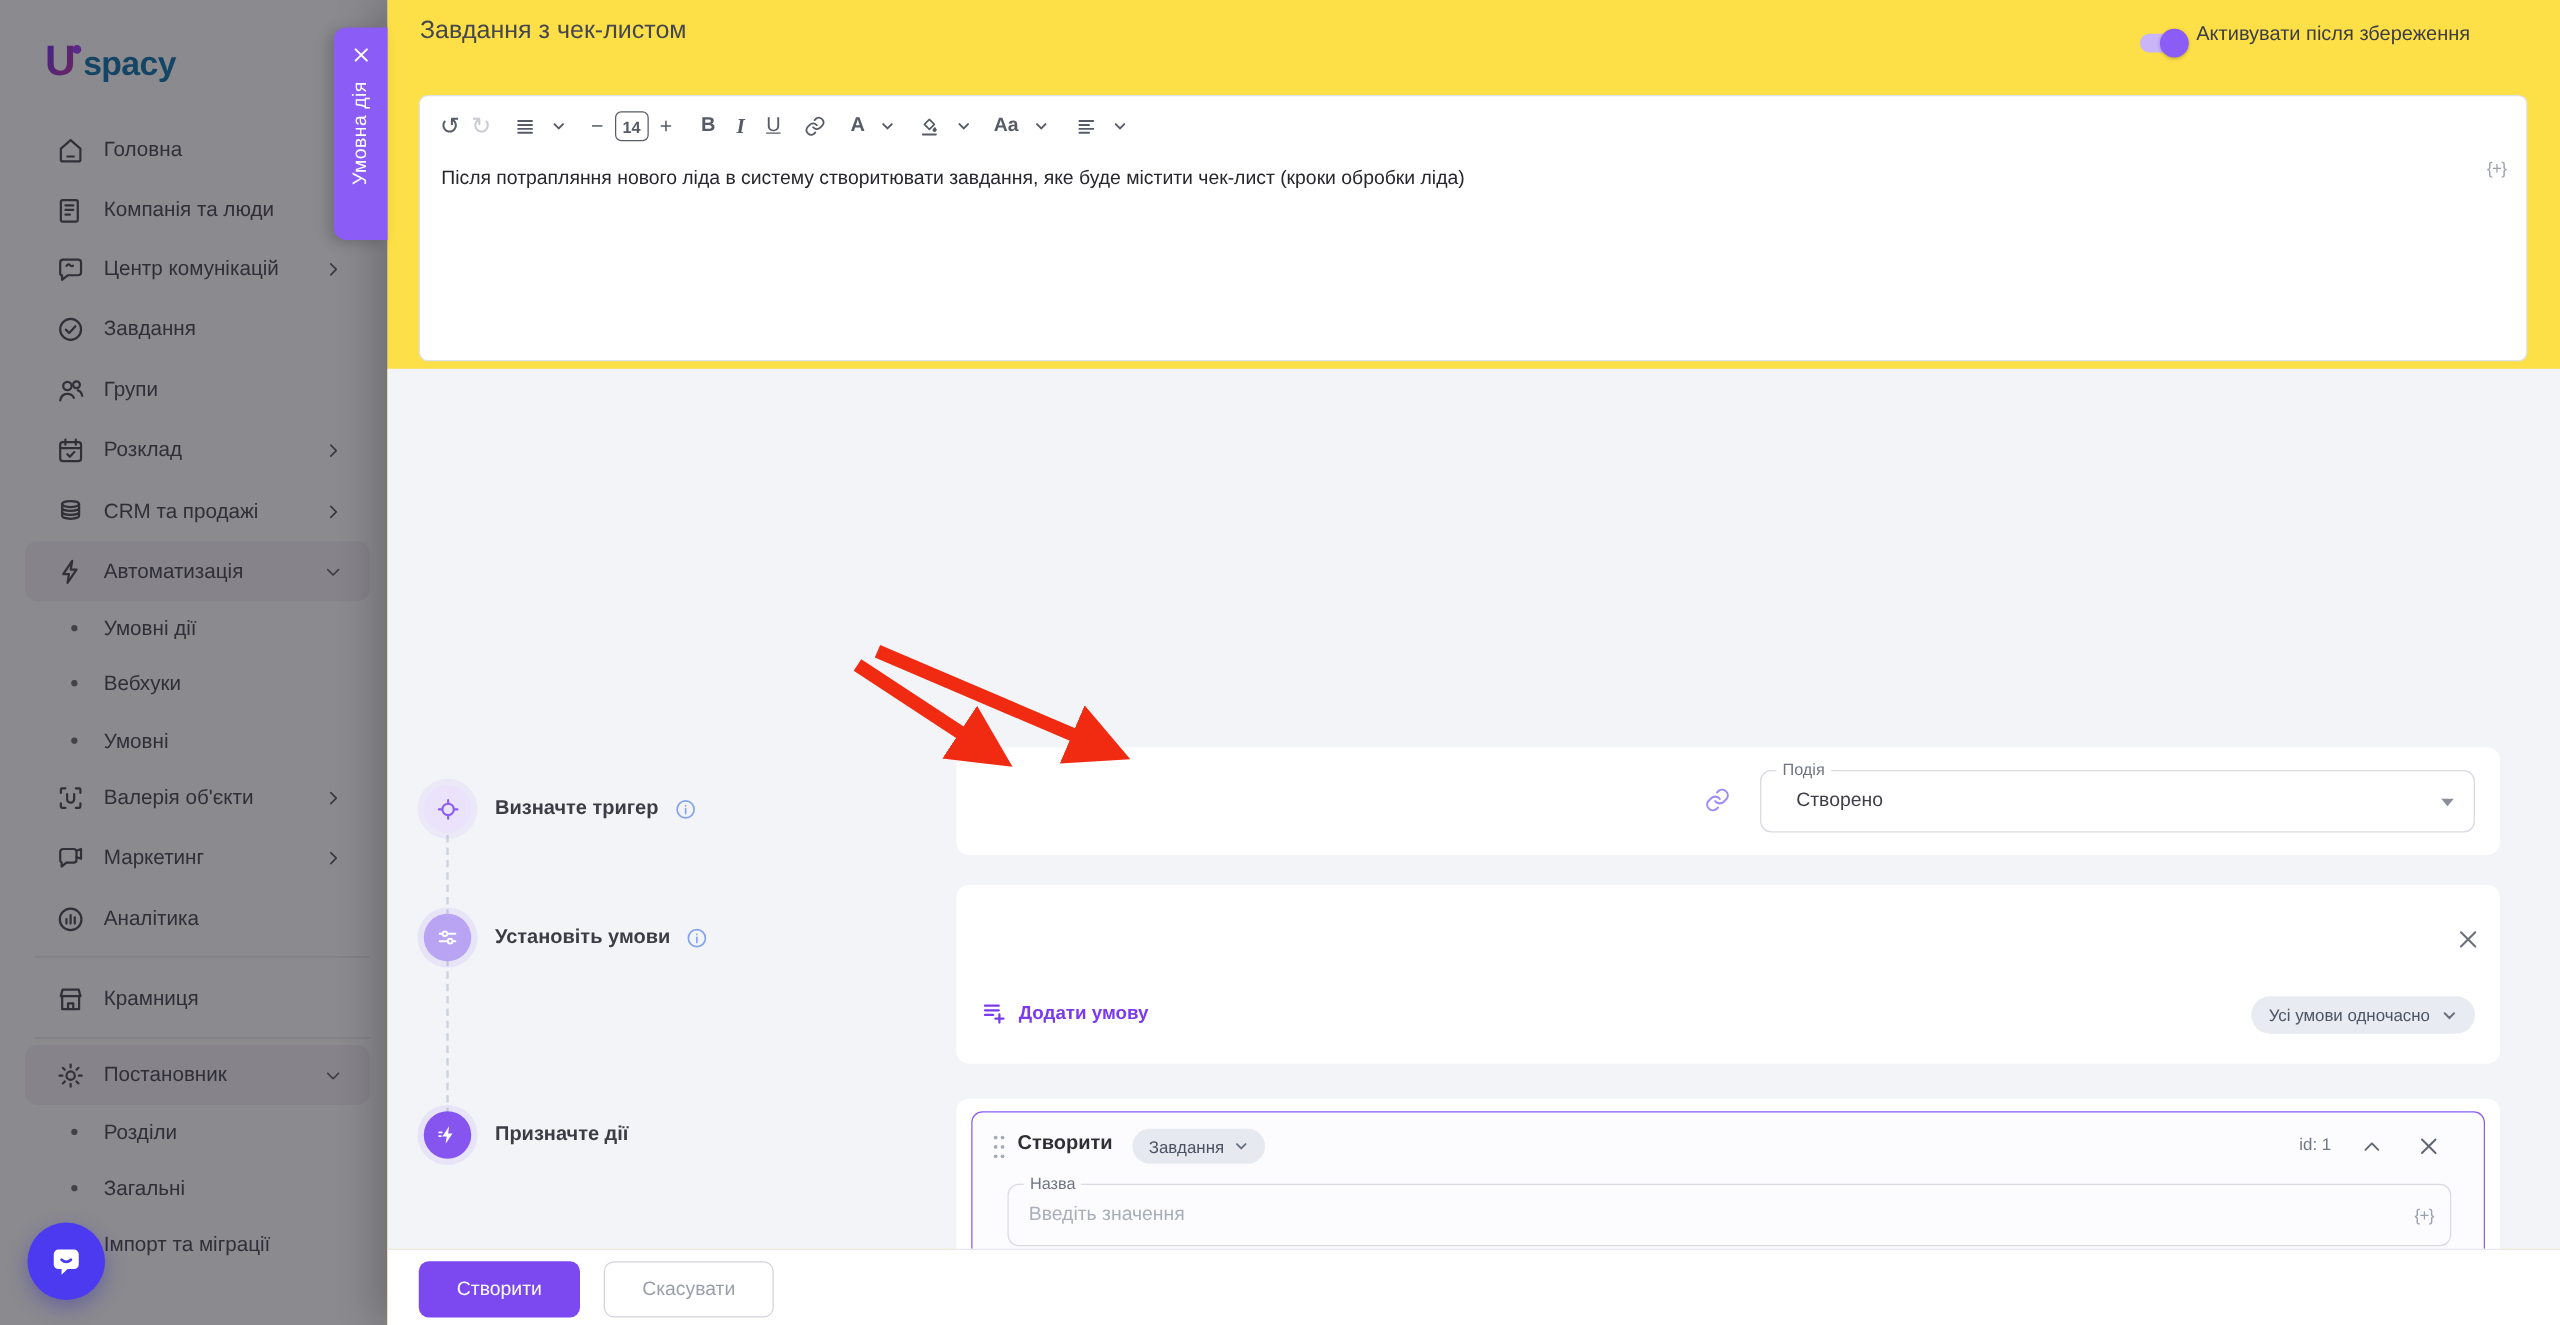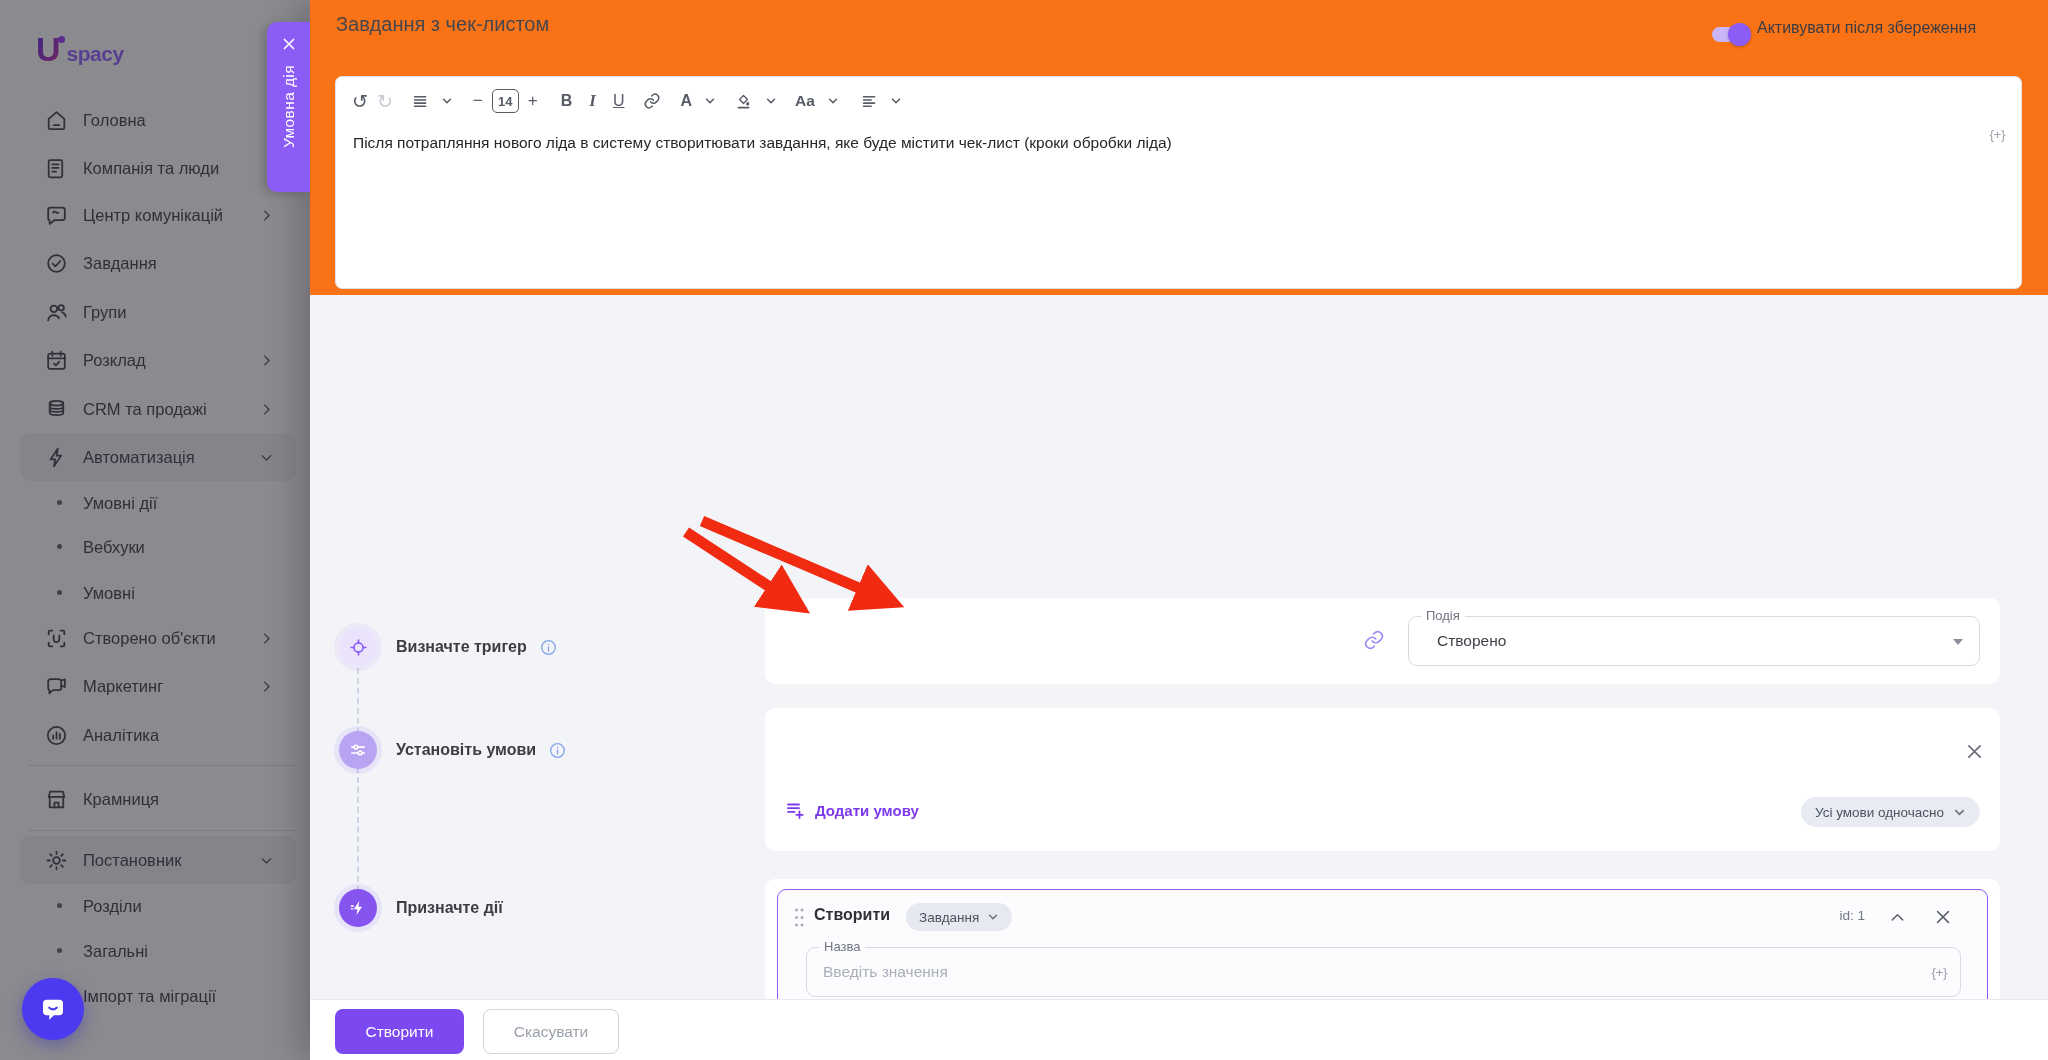--- a/index.html
+++ b/index.html
@@ -6,42 +6,42 @@
   html,body { width:2048px; height:1060px; }
   body { font-family:"Liberation Sans","DejaVu Sans",sans-serif; background:#e9eaee; overflow:hidden; }
   .page { position:relative; width:2048px; height:1060px; overflow:hidden; }
 
   
   .sidebar { position:absolute; left:0; top:0; width:310px; height:1060px; background:#f1f2f5; z-index:1; }
   .logo { position:absolute; left:36px; top:30px; display:flex; align-items:baseline; }
   .logo-u { font-size:34px; font-weight:800; background:linear-gradient(125deg,#6d28d9 20%,#b0289e 85%);
             -webkit-background-clip:text; background-clip:text; color:transparent; position:relative; }
   .logo-u::after { content:""; position:absolute; right:-4px; top:6px; width:7px; height:7px; border-radius:50%; background:#9333ea; }
-  .logo-rest { font-size:21px; font-weight:700; color:#8b5cf6; letter-spacing:-0.5px; margin-left:6px; }
+  .logo-rest { font-size:27px; font-weight:700; color:#0369a1; letter-spacing:-0.5px; margin-left:6px; }
   .sb-item { position:absolute; left:20px; width:276px; height:48px; display:flex; align-items:center; border-radius:10px; }
   .sb-item.active { background:#e6e7eb; }
   .sb-icon { position:absolute; left:24px; width:25px; height:25px; display:flex; }
   .sb-bullet { position:absolute; left:37px; top:21px; width:5px; height:5px; border-radius:50%; background:#5f5f66; }
   .sb-label { position:absolute; left:63px; font-size:16.5px; color:#3b3b44; white-space:nowrap; }
   .sb-chev { position:absolute; right:22px; width:15px; height:15px; display:flex; }
   .sb-divider { position:absolute; left:28px; width:268px; height:1px; background:#d6d7db; }
   .sb-overlay { position:absolute; inset:0; background:rgba(38,34,41,0.50); z-index:5; }
   .chat-fab { position:absolute; left:22px; top:978px; width:62px; height:62px; border-radius:50%;
               background:#4b3af0; z-index:8; display:flex; align-items:center; justify-content:center;
               box-shadow:0 6px 16px rgba(40,30,180,.35); }
 
   
   .drawer-tab { position:absolute; left:267px; top:22px; width:43px; height:170px; background:#8b5cf6;
                 border-radius:10px 0 0 10px; z-index:6; display:flex; flex-direction:column; align-items:center;
                 padding-top:13px; box-shadow:-4px 2px 10px rgba(0,0,0,.18); }
   .drawer-tab .vlabel { margin-top:12px; writing-mode:vertical-rl; transform:rotate(180deg);
                         color:#fff; font-size:15.5px; letter-spacing:.4px; }
 
   
-  .main { position:absolute; left:310px; top:0; width:1738px; height:1060px; background:#f97316; z-index:4;
+  .main { position:absolute; left:310px; top:0; width:1738px; height:1060px; background:#fde047; z-index:4;
           box-shadow:-12px 0 30px rgba(0,0,0,.20); }
   .page-title { position:absolute; left:26px; top:13px; font-size:20px; font-weight:500; color:#46464f; }
   .toggle { position:absolute; left:1402px; top:27px; width:36px; height:15px; border-radius:8px; background:#c9b5f8; }
   .toggle .knob { position:absolute; right:-3px; top:-4px; width:23px; height:23px; border-radius:50%; background:#8b5cf6;
                   box-shadow:0 1px 3px rgba(0,0,0,.25); }
   .toggle-label { position:absolute; left:1447px; top:19px; font-size:16px; color:#3c3c44; }
 
   
   .editor { position:absolute; left:25px; top:76px; width:1687px; height:213px; background:#fff;
             border:1px solid #dfe0e8; border-radius:7px; }
@@ -229,21 +229,21 @@
           <span class="sb-bullet"></span>
           <span class="sb-label">Умовні</span>
         </div>
         <div class="sb-item" style="top: 614px;">
           <span class="sb-icon">
             <svg width="25" height="25" viewBox="0 0 24 24" fill="none" stroke="#3d3d45" stroke-width="1.7" stroke-linecap="round" stroke-linejoin="round">
               <path d="M8 4.5H5.5a1 1 0 0 0-1 1V8M16 4.5h2.5a1 1 0 0 1 1 1V8M8 19.5H5.5a1 1 0 0 1-1-1V16M16 19.5h2.5a1 1 0 0 0 1-1V16"></path>
               <path d="M9.3 9v3.8a2.7 2.7 0 0 0 5.4 0V9"></path>
             </svg>
           </span>
-          <span class="sb-label">Створено об'єкти</span>
+          <span class="sb-label">Валерія об'єкти</span>
           <span class="sb-chev">
             <svg width="15" height="15" viewBox="0 0 24 24" fill="none" stroke="#4a4a52" stroke-width="2" stroke-linecap="round" stroke-linejoin="round">
               <path d="M9 5l7 7-7 7"></path>
             </svg>
           </span>
         </div>
         <div class="sb-item" style="top: 662px;">
           <span class="sb-icon">
             <svg width="25" height="25" viewBox="0 0 24 24" fill="none" stroke="#3d3d45" stroke-width="1.7" stroke-linecap="round" stroke-linejoin="round">
               <path d="M4 7.2A2.2 2.2 0 0 1 6.2 5h8.1a2.2 2.2 0 0 1 2.2 2.2v6.1a2.2 2.2 0 0 1-2.2 2.2H8.7l-3.6 3v-3h.1A2.2 2.2 0 0 1 4 13.3Z"></path>

